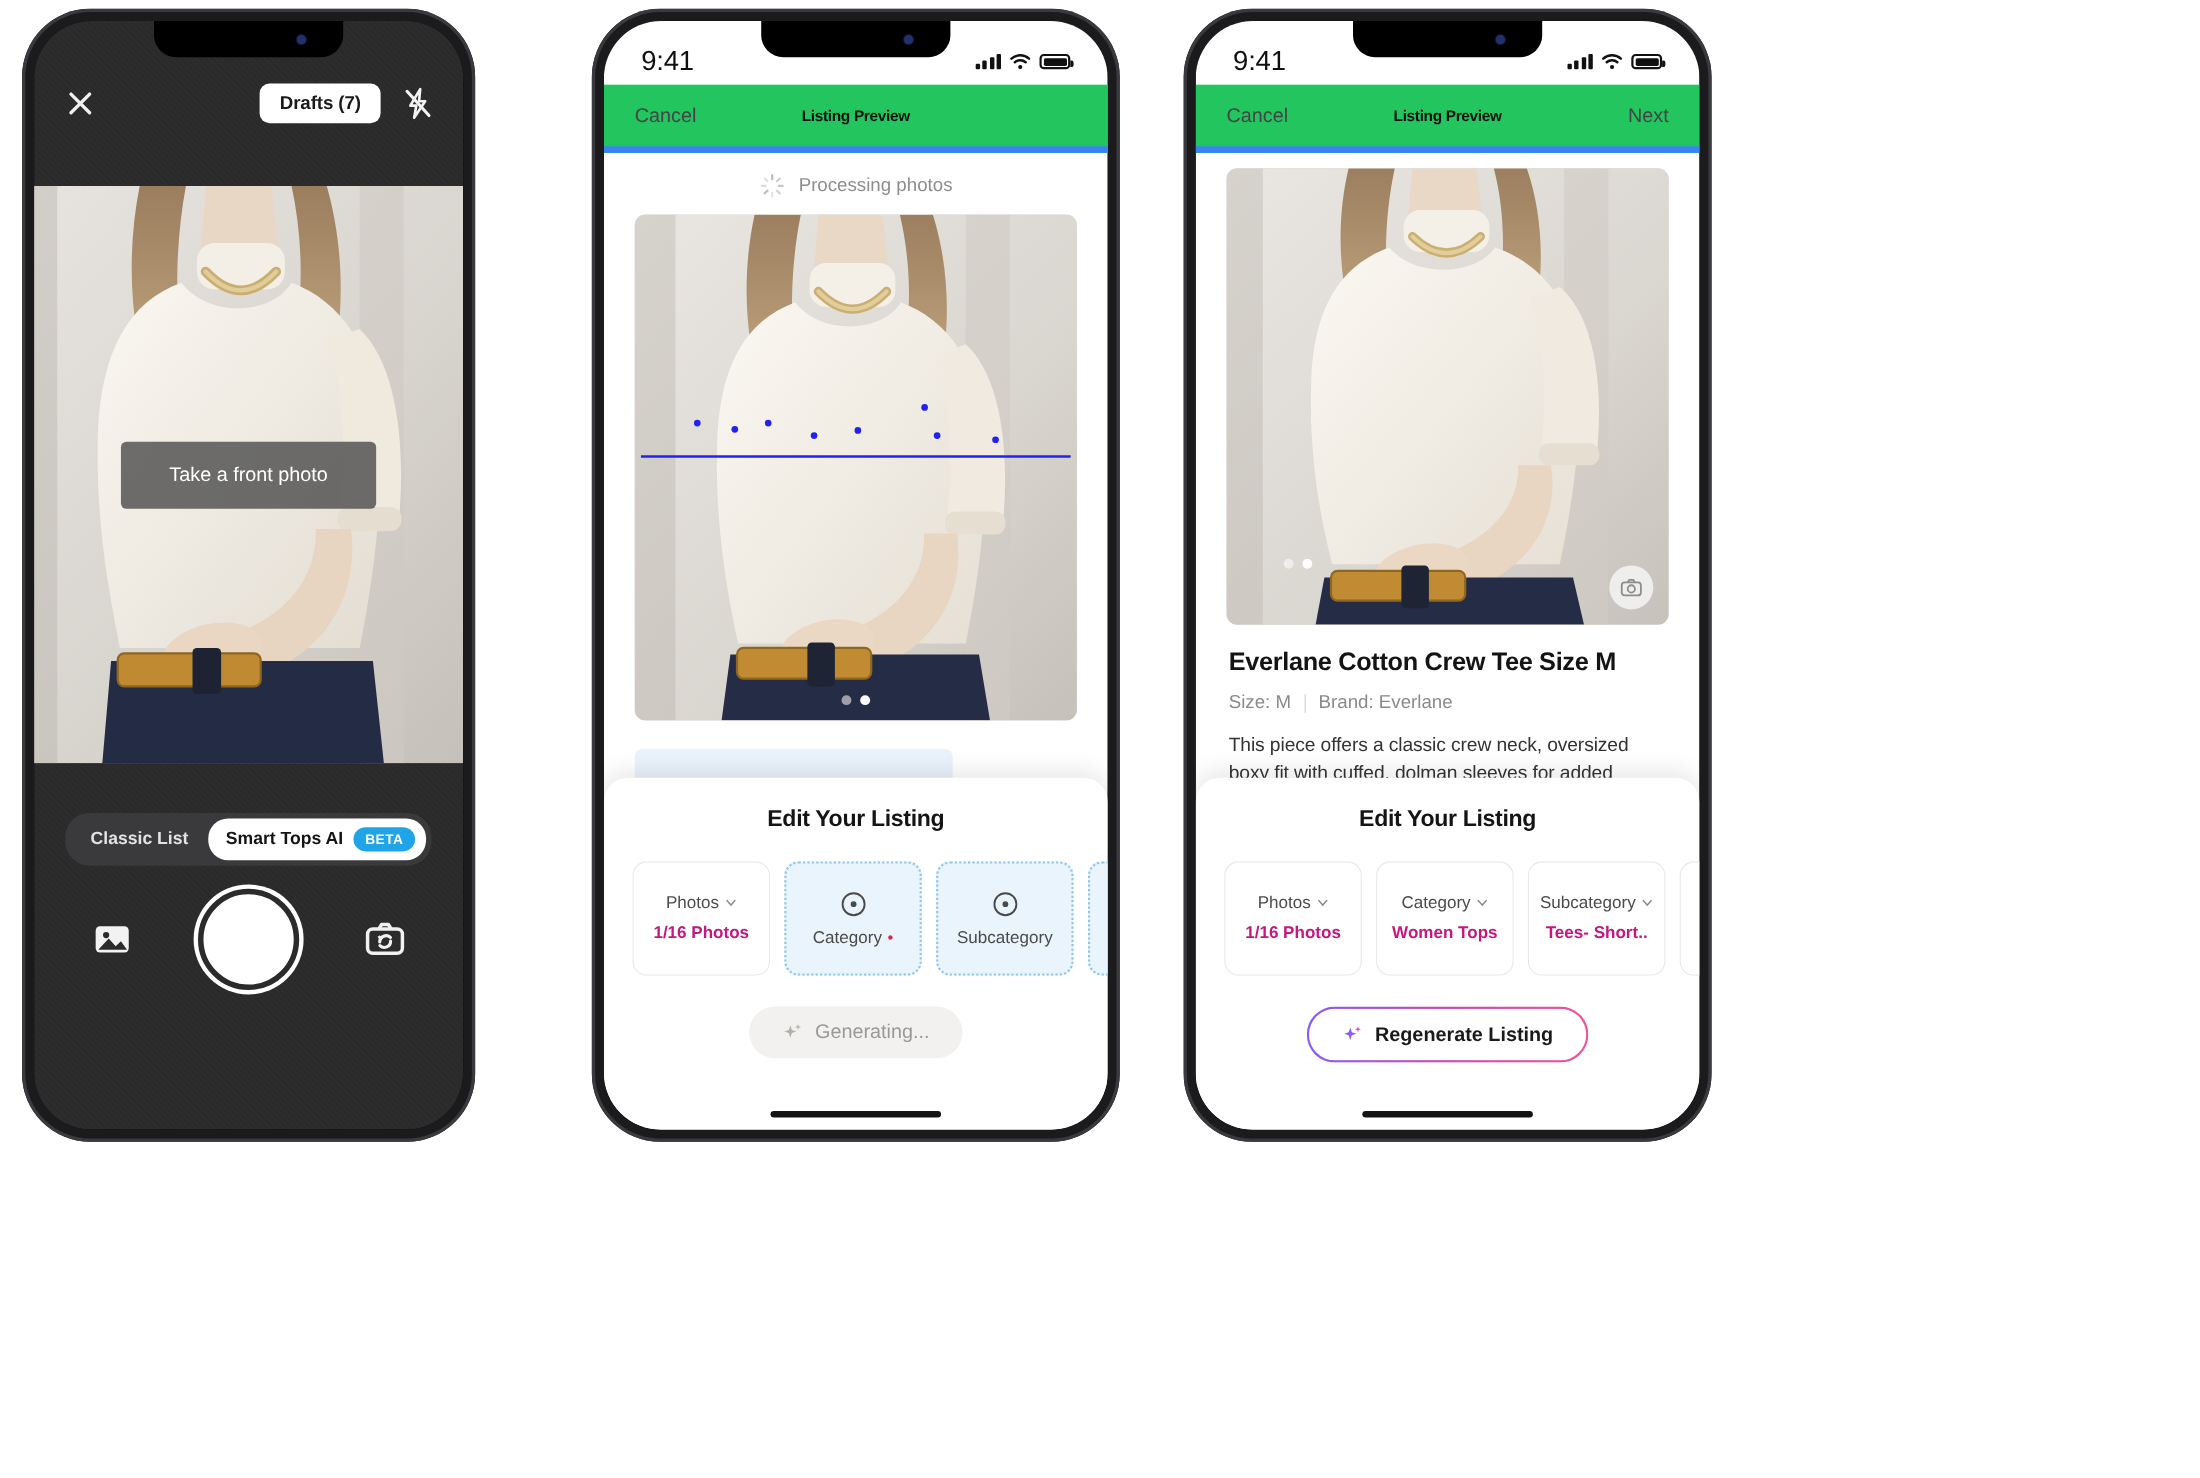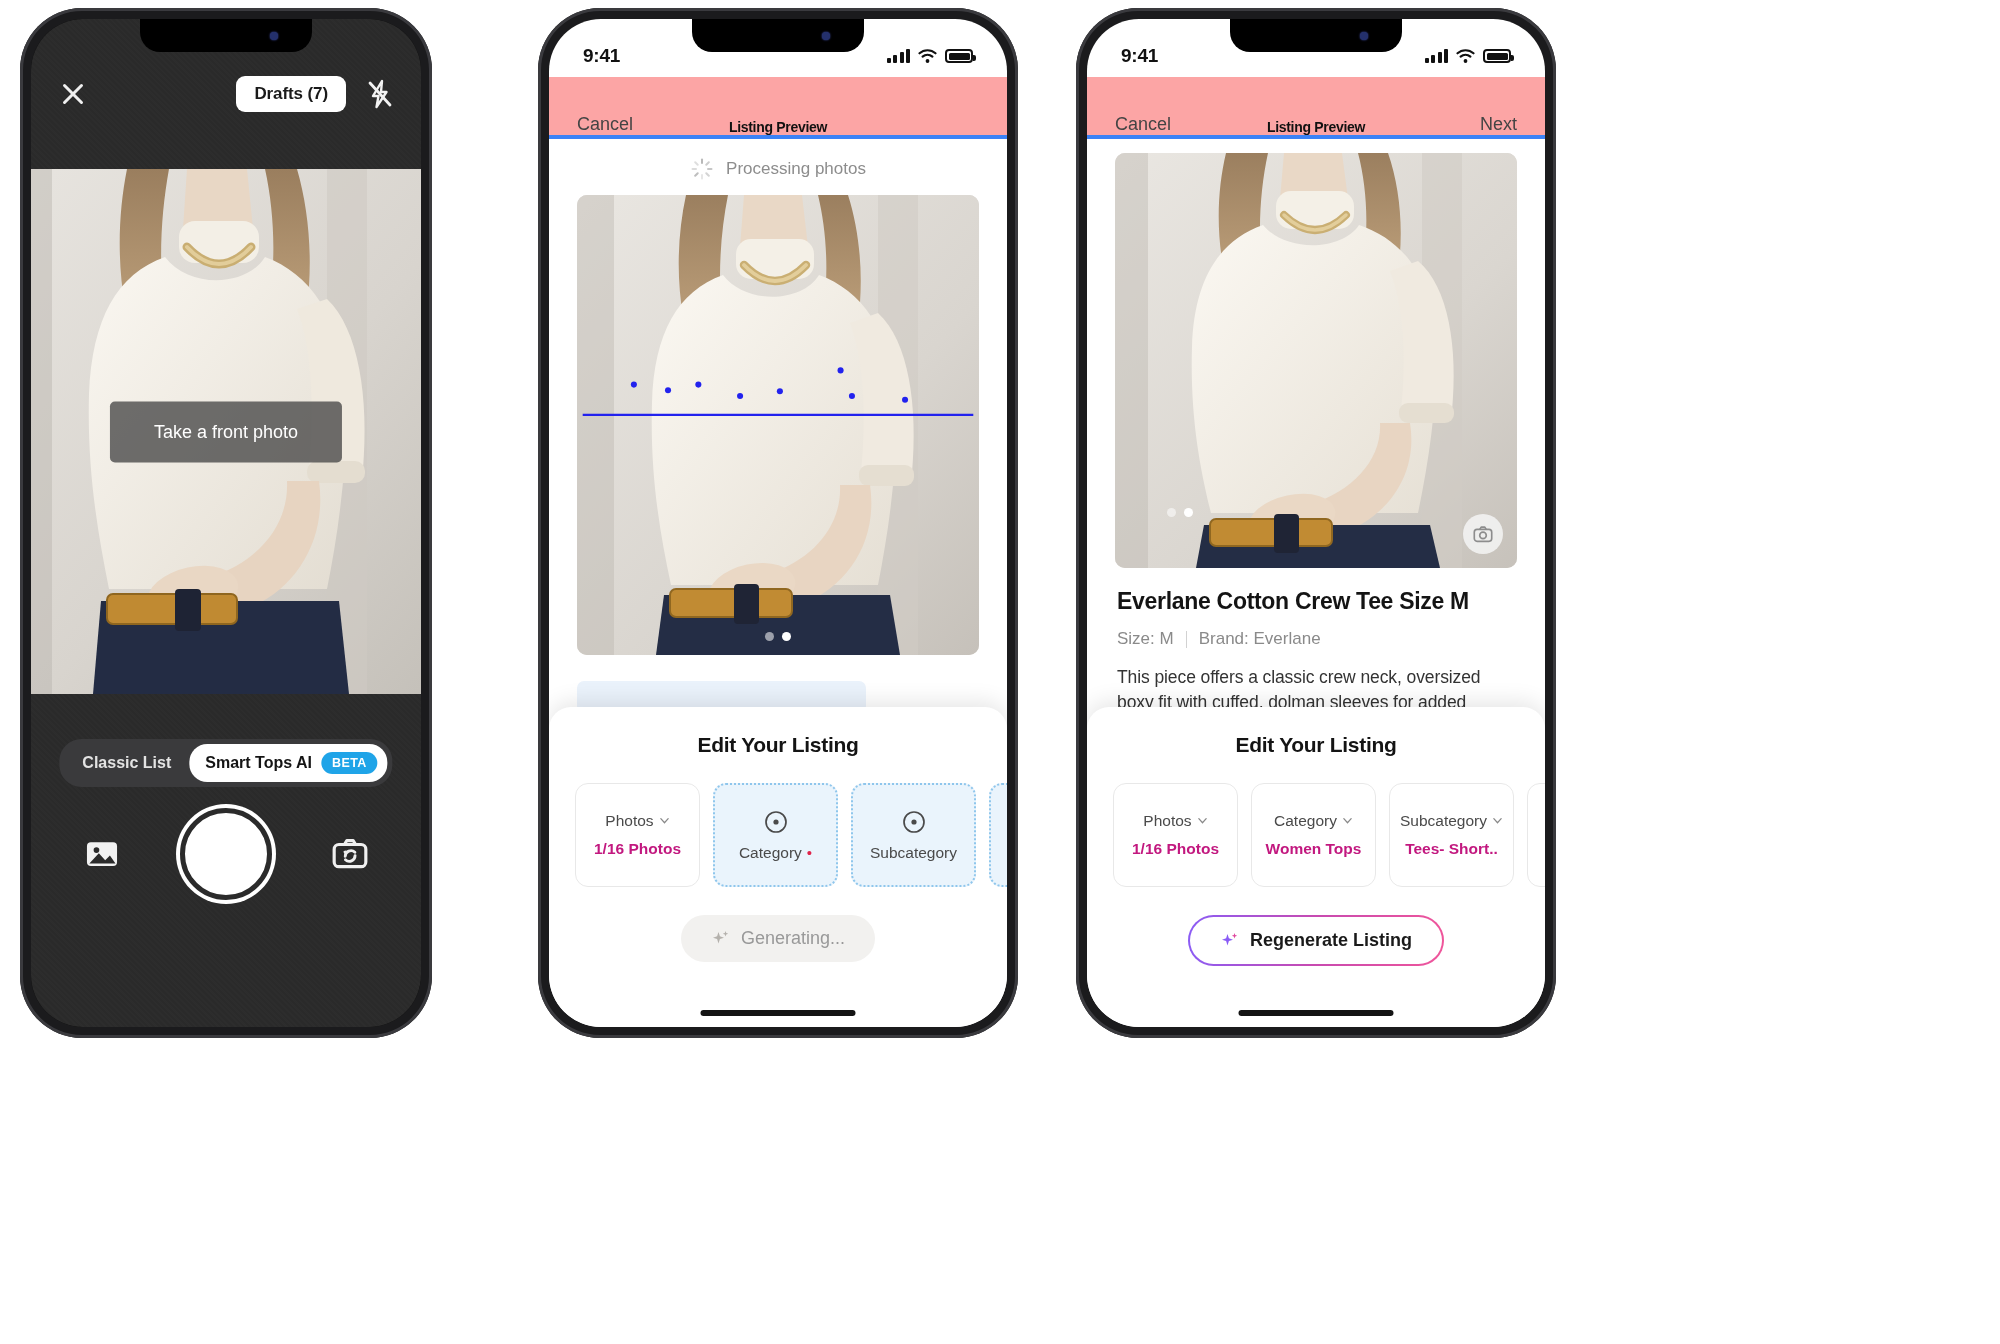--- a/index.html
+++ b/index.html
@@ -132,40 +132,40 @@
   .app-screen {
     position: absolute; inset: 0; background: #fff;
     font-family: "Liberation Sans", sans-serif;
     overflow: hidden;
   }
   .status-bar {
     position: relative; height: 58px; z-index: 61;
     display: flex; align-items: center; justify-content: space-between;
     padding: 16px 34px 0;
   }
-  .status-time { font-size: 19px; font-weight: 700; color: #111; letter-spacing: -0.2px; }
+  .status-time { font-size: 25px; font-weight: 400; color: #111; letter-spacing: -0.2px; }
   .status-right { display: flex; align-items: center; gap: 8px; }
   .bars { display: flex; align-items: flex-end; gap: 2.5px; height: 14px; }
   .bars i { display:block; width: 4px; background: #111; border-radius: 1px; }
   .bars i:nth-child(1){height:5px} .bars i:nth-child(2){height:8px}
   .bars i:nth-child(3){height:11px} .bars i:nth-child(4){height:14px}
   .battery {
     width: 28px; height: 14px; border: 2px solid #111; border-radius: 4px;
     position: relative; padding: 1.5px;
   }
   .battery::after {
     content:""; position:absolute; right:-5px; top:4px;
     width:3px; height:6px; background:#111; border-radius:0 2px 2px 0;
   }
   .battery b { display:block; width:100%; height:100%; background:#111; border-radius:1.5px; }
 
   .nav-bar {
-    height: 62px; display: flex; align-items: flex-end;
-    padding: 0 28px; border-bottom: 4px solid #3b82f6;
-    background: #fca5a5; position: relative; z-index: 40;
+    height: 62px; display: flex; align-items: center;
+    padding: 0 28px; border-bottom: 6px solid #3b82f6;
+    background: #22c55e; position: relative; z-index: 40;
   }
   .nav-action { font-size: 18px; color: #444; cursor: pointer; white-space: nowrap; }
   .nav-title {
     position: absolute; left: 50%; transform: translateX(-50%);
     font-size: 14px; font-weight: 700; color: #111; letter-spacing: -0.3px;
     white-space: nowrap;
   }
   .nav-right { margin-left: auto; }
 
   .processing-row {

